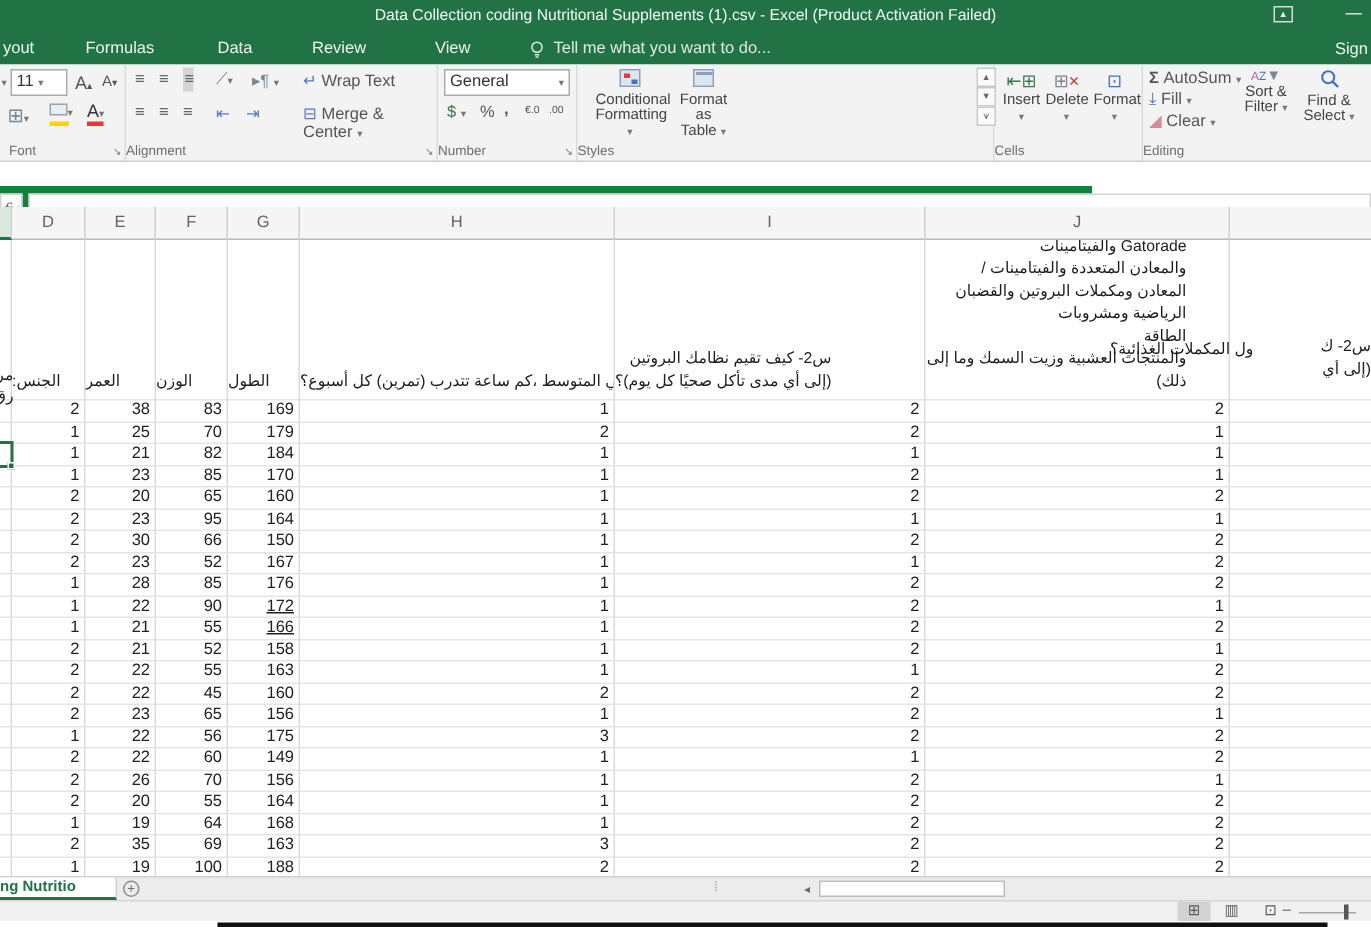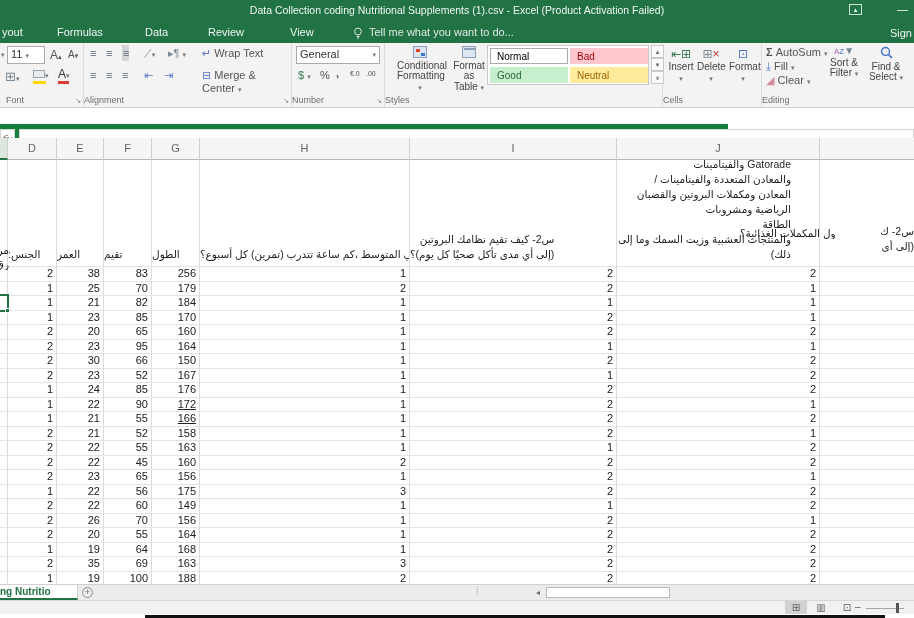--- a/index.html
+++ b/index.html
@@ -128,26 +128,20 @@
     <span class="rbtn" style="left:74px;top:27px;font-size:7px">.00</span>
     <span class="rlabel">Number</span>
     <span class="launcher">↘</span>
   </div>
 
   <div class="rgroup" style="left:385px;width:278px">
     <div class="bigbtn" style="left:12px;width:46px"><span class="gridicon"><span style="position:absolute;left:2px;top:2px;width:4px;height:3px;background:#e03c31"></span><span style="position:absolute;left:7px;top:6px;width:4px;height:3px;background:#4472c4"></span></span><br><span>Conditional
 Formatting</span> <span class="dd">▾</span></div>
     <div class="bigbtn" style="left:62px;width:44px"><span class="gridicon"><span style="position:absolute;left:1px;top:1px;width:11px;height:2px;background:#8aa0b8"></span></span><br><span>Format as
 Table</span> <span class="dd">▾</span></div>
-    <div id="stylegallery" style="position:absolute;left:102px;top:2px;width:162px;height:40px;background:#fff;border:1px solid #c9c9c9">
-        <div class="stylebox" style="left: 2px; top: 2px; background: rgb(255, 255, 255); color: rgb(0, 0, 0); border-color: rgb(171, 171, 171);">Normal</div>
-        <div class="stylebox" style="left: 82px; top: 2px; background: rgb(255, 199, 206); color: rgb(156, 0, 6); border-color: rgb(255, 199, 206);">Bad</div>
-        <div class="stylebox" style="left: 2px; top: 21px; background: rgb(198, 239, 206); color: rgb(39, 103, 56); border-color: rgb(198, 239, 206);">Good</div>
-        <div class="stylebox" style="left: 82px; top: 21px; background: rgb(255, 235, 156); color: rgb(156, 101, 0); border-color: rgb(255, 235, 156);">Neutral</div>
-      </div>
     <span class="galbtn" style="left:266px;top:2px">▴</span>
     <span class="galbtn" style="left:266px;top:15px">▾</span>
     <span class="galbtn" style="left:266px;top:28px">⩛</span>
     <span class="rlabel">Styles</span>
   </div>
 
   <div class="rgroup" style="left:663px;width:99px">
     <div class="cellbtn" style="left:4px"><span style="color:#3a7a4e;font-size:12px">⇤⊞</span><br><span>Insert</span><br><span class="dd">▾</span></div>
     <div class="cellbtn" style="left:34px"><span style="font-size:12px"><span style="color:#7a8894">⊞</span><span style="color:#c0392b">×</span></span><br><span>Delete</span><br><span class="dd">▾</span></div>
     <div class="cellbtn" style="left:66px"><span style="color:#4472c4;font-size:12px">⊡</span><br><span>Format</span><br><span class="dd">▾</span></div>
@@ -184,41 +178,41 @@
       <div class="ch" style="width: 210px;">H</div>
       <div class="ch" style="width: 207px;">I</div>
       <div class="ch" style="width: 203px;">J</div>
       <div class="ch" style="width: 94px; border-right: none;"></div>
     </div>
 
   <div id="hdrrow">
     <div class="hc" style="width:8px"></div>
     <div class="hc" style="width:49px" dir="rtl">الجنس:</div>
     <div class="hc" style="width:47px" dir="rtl">العمر</div>
-    <div class="hc" style="width:48px" dir="rtl">تقيم</div>
+    <div class="hc" style="width:48px" dir="rtl">الوزن</div>
     <div class="hc" style="width:48px" dir="rtl">الطول</div>
     <div class="hc" style="width:210px;white-space:nowrap" dir="rtl">س1-في المتوسط ،كم ساعة تتدرب (تمرين) كل أسبوع؟</div>
     <div class="hc" style="width:207px" dir="rtl">س2- كيف تقيم نظامك البروتين
 (إلى أي مدى تأكل صحيًا كل يوم)؟</div>
     <div class="hc" style="width:203px;padding-right:28px" dir="rtl">س3- هل تتناول أي مكملات غذائية؟
 (مثل المشروبات الرياضية مثل Gatorade والفيتامينات
 والمعادن المتعددة والفيتامينات /
 المعادن ومكملات البروتين والقضبان الرياضية ومشروبات
 الطاقة
 والمنتجات العشبية وزيت السمك وما إلى ذلك)</div>
     <div class="hc" style="width:94px;border-right:none"></div>
   </div>
 
   <div id="datarows">
       <div class="drow">
         <div class="dc" style="width: 8px;"></div>
         <div class="dc" style="width: 49px;">2</div>
         <div class="dc" style="width: 47px;">38</div>
         <div class="dc" style="width: 48px;">83</div>
-        <div class="dc" style="width: 48px;">256</div>
+        <div class="dc" style="width: 48px;">169</div>
         <div class="dc" style="width: 210px;">1</div>
         <div class="dc" style="width: 207px;">2</div>
         <div class="dc" style="width: 203px;">2</div>
         <div class="dc" style="width: 94px; border-right: none;"></div>
       </div>
       <div class="drow">
         <div class="dc" style="width: 8px;"></div>
         <div class="dc" style="width: 49px;">1</div>
         <div class="dc" style="width: 47px;">25</div>
         <div class="dc" style="width: 48px;">70</div>
@@ -290,21 +284,21 @@
         <div class="dc" style="width: 48px;">52</div>
         <div class="dc" style="width: 48px;">167</div>
         <div class="dc" style="width: 210px;">1</div>
         <div class="dc" style="width: 207px;">1</div>
         <div class="dc" style="width: 203px;">2</div>
         <div class="dc" style="width: 94px; border-right: none;"></div>
       </div>
       <div class="drow">
         <div class="dc" style="width: 8px;"></div>
         <div class="dc" style="width: 49px;">1</div>
-        <div class="dc" style="width: 47px;">24</div>
+        <div class="dc" style="width: 47px;">28</div>
         <div class="dc" style="width: 48px;">85</div>
         <div class="dc" style="width: 48px;">176</div>
         <div class="dc" style="width: 210px;">1</div>
         <div class="dc" style="width: 207px;">2</div>
         <div class="dc" style="width: 203px;">2</div>
         <div class="dc" style="width: 94px; border-right: none;"></div>
       </div>
       <div class="drow">
         <div class="dc" style="width: 8px;"></div>
         <div class="dc" style="width: 49px;">1</div>

